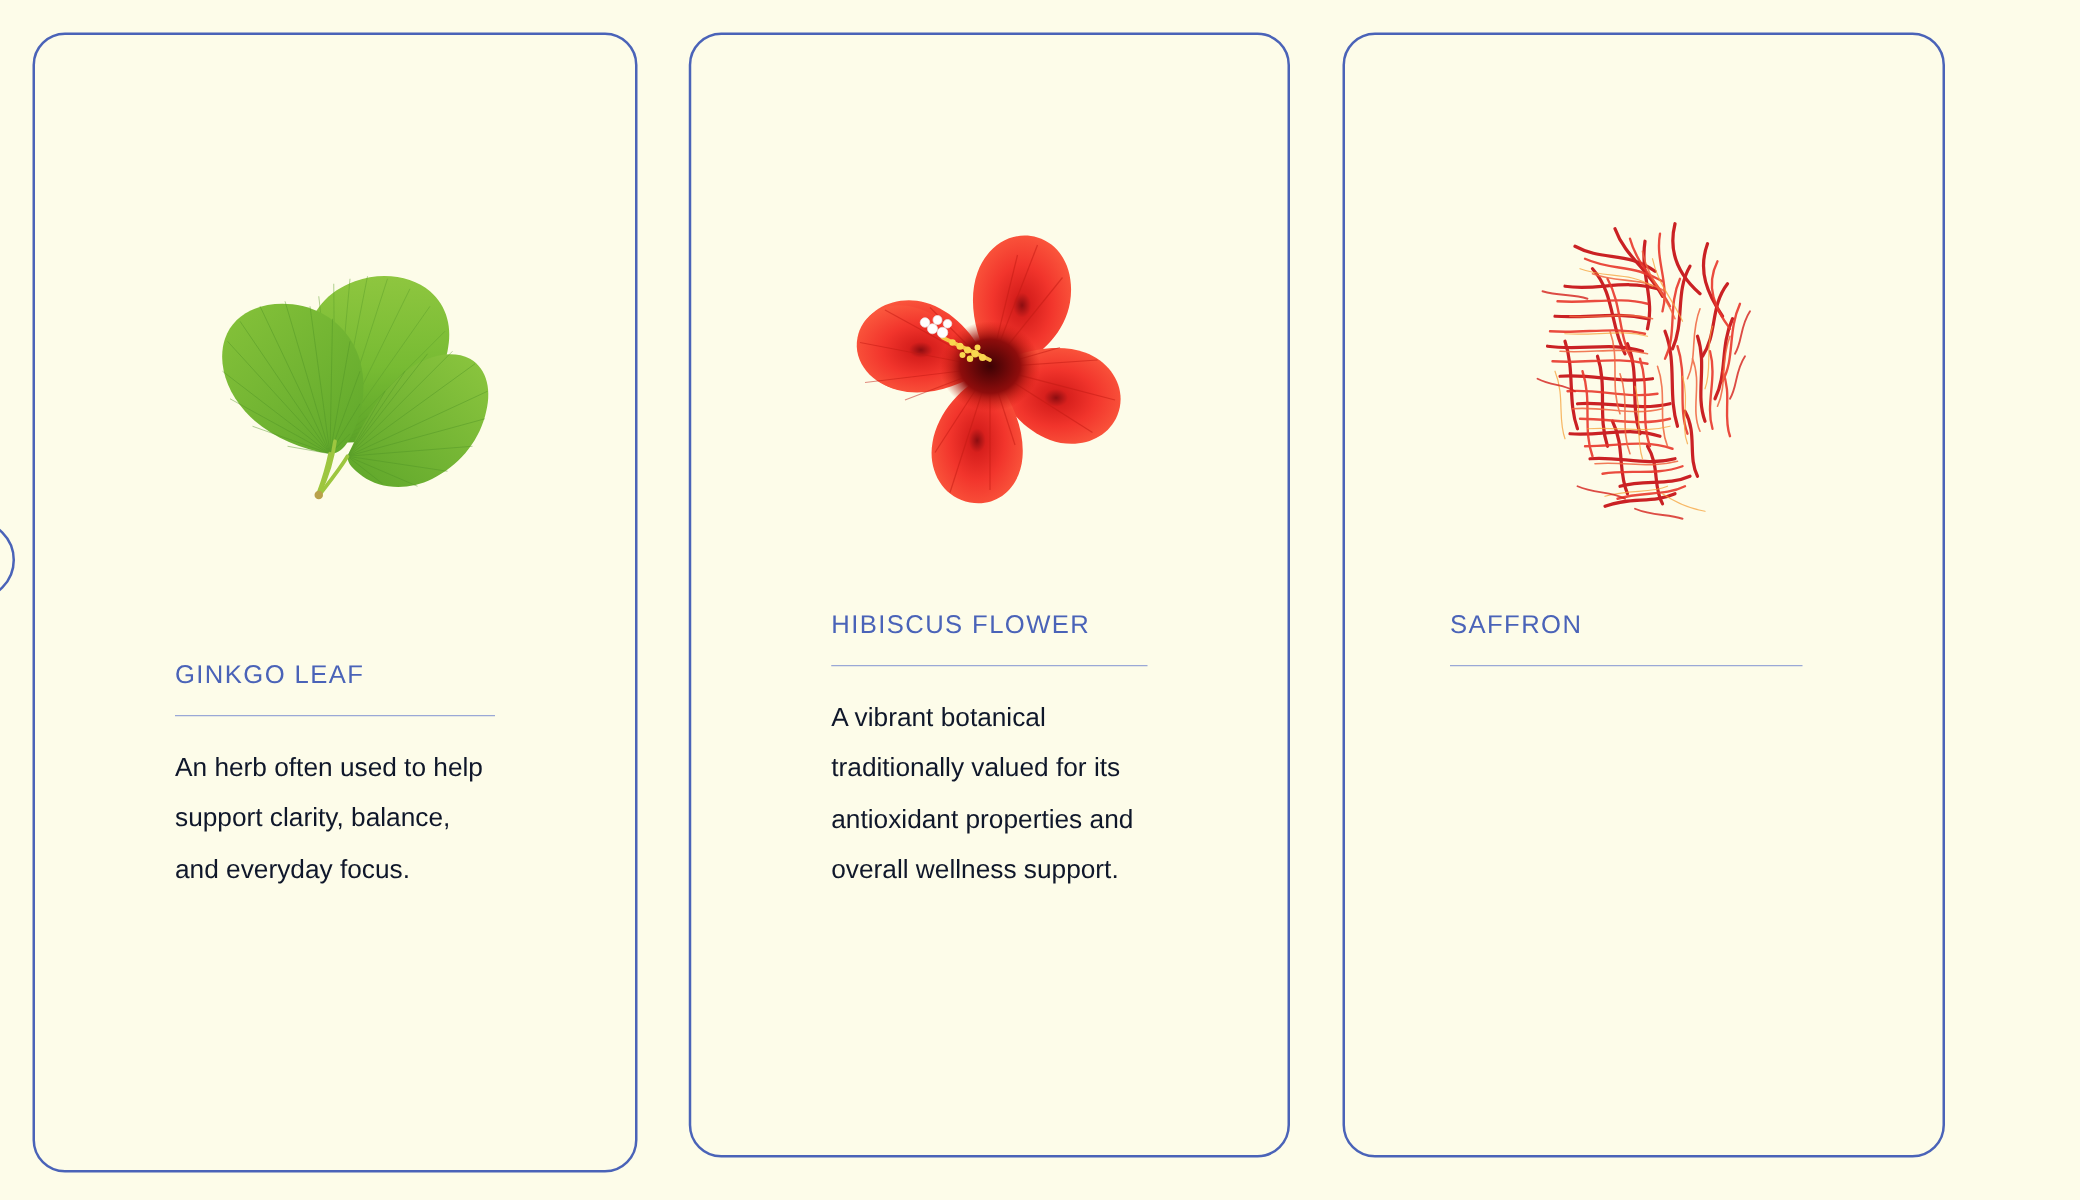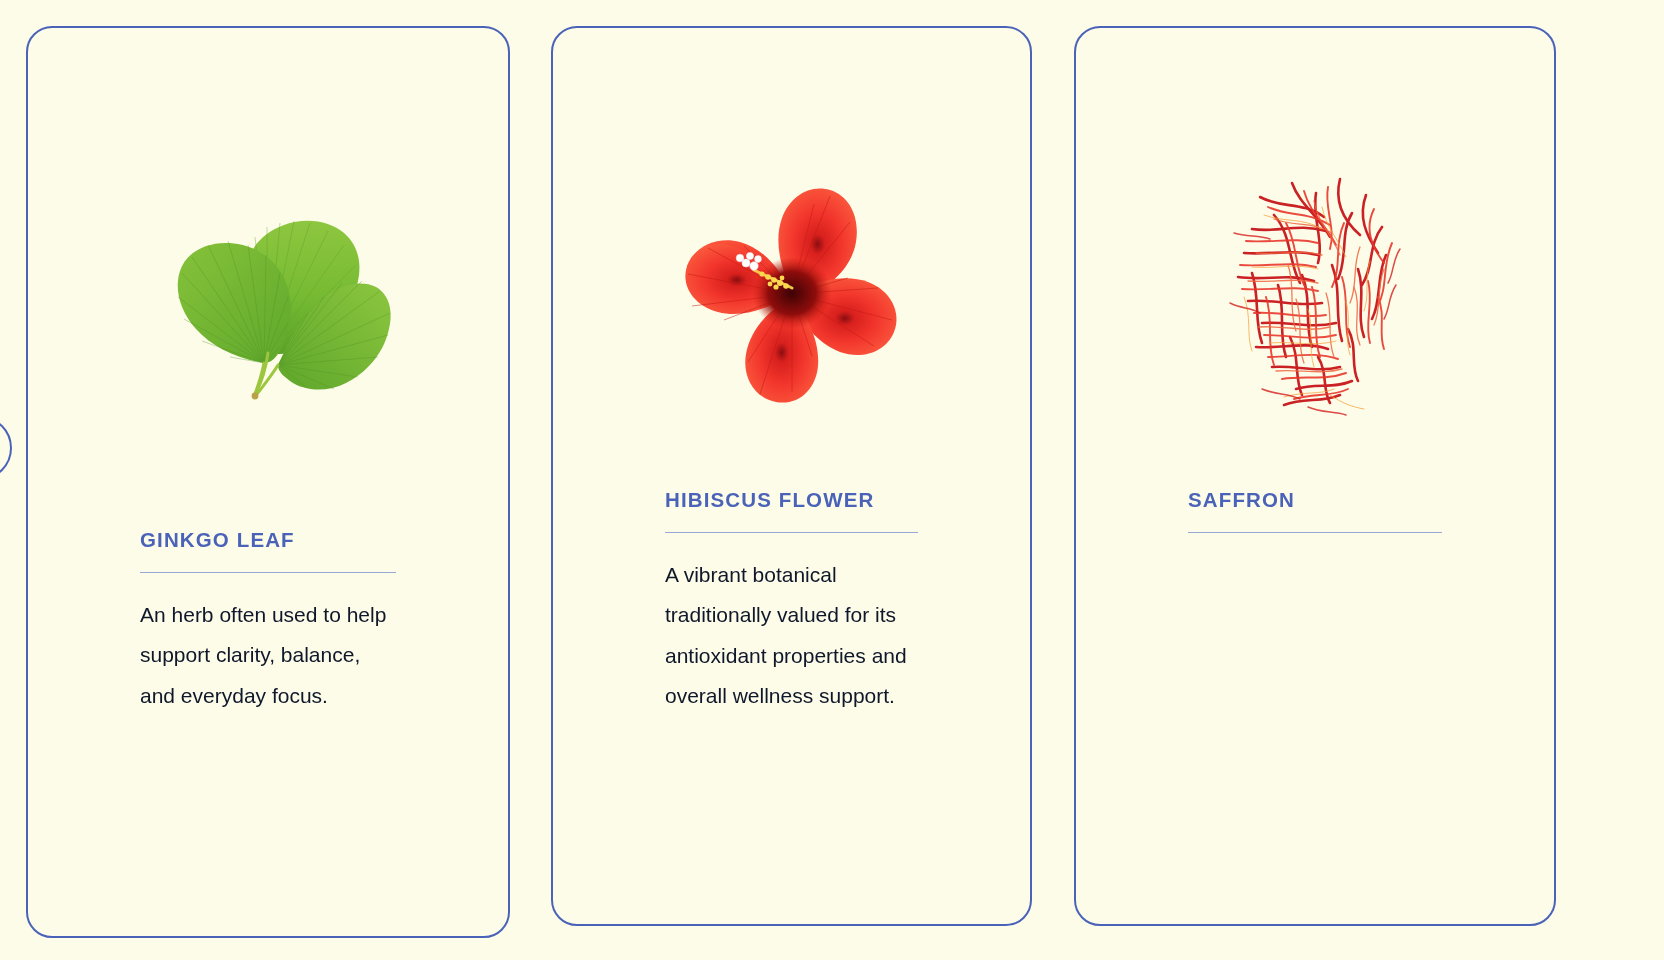--- a/index.html
+++ b/index.html
@@ -60,26 +60,26 @@
 
   .card-media svg { display: block; }
 
   .card-body {
     position: absolute;
     left: 0;
     right: 0;
   }
   .card-1 .card-body { top: 500px; padding: 0 112px 0 112px; }
   .card-2 .card-body { top: 460px; padding: 0 112px 0 112px; }
-  .card-3 .card-body { top: 460px; padding: 0 112px 0 112px; }
+  .card-3 .card-body { top: 460px; padding: 0 112px 0 84px; }
 
   .card-title {
     margin: 0;
     font-size: 20.5px;
-    font-weight: bold;
+    font-weight: normal;
     letter-spacing: 0.055em;
     color: #4a63b8;
     text-transform: uppercase;
     line-height: 1.2;
   }
 
   .card-divider {
     margin: 19px 0 0 0;
     height: 1px;
     background: #9aa8d6;

